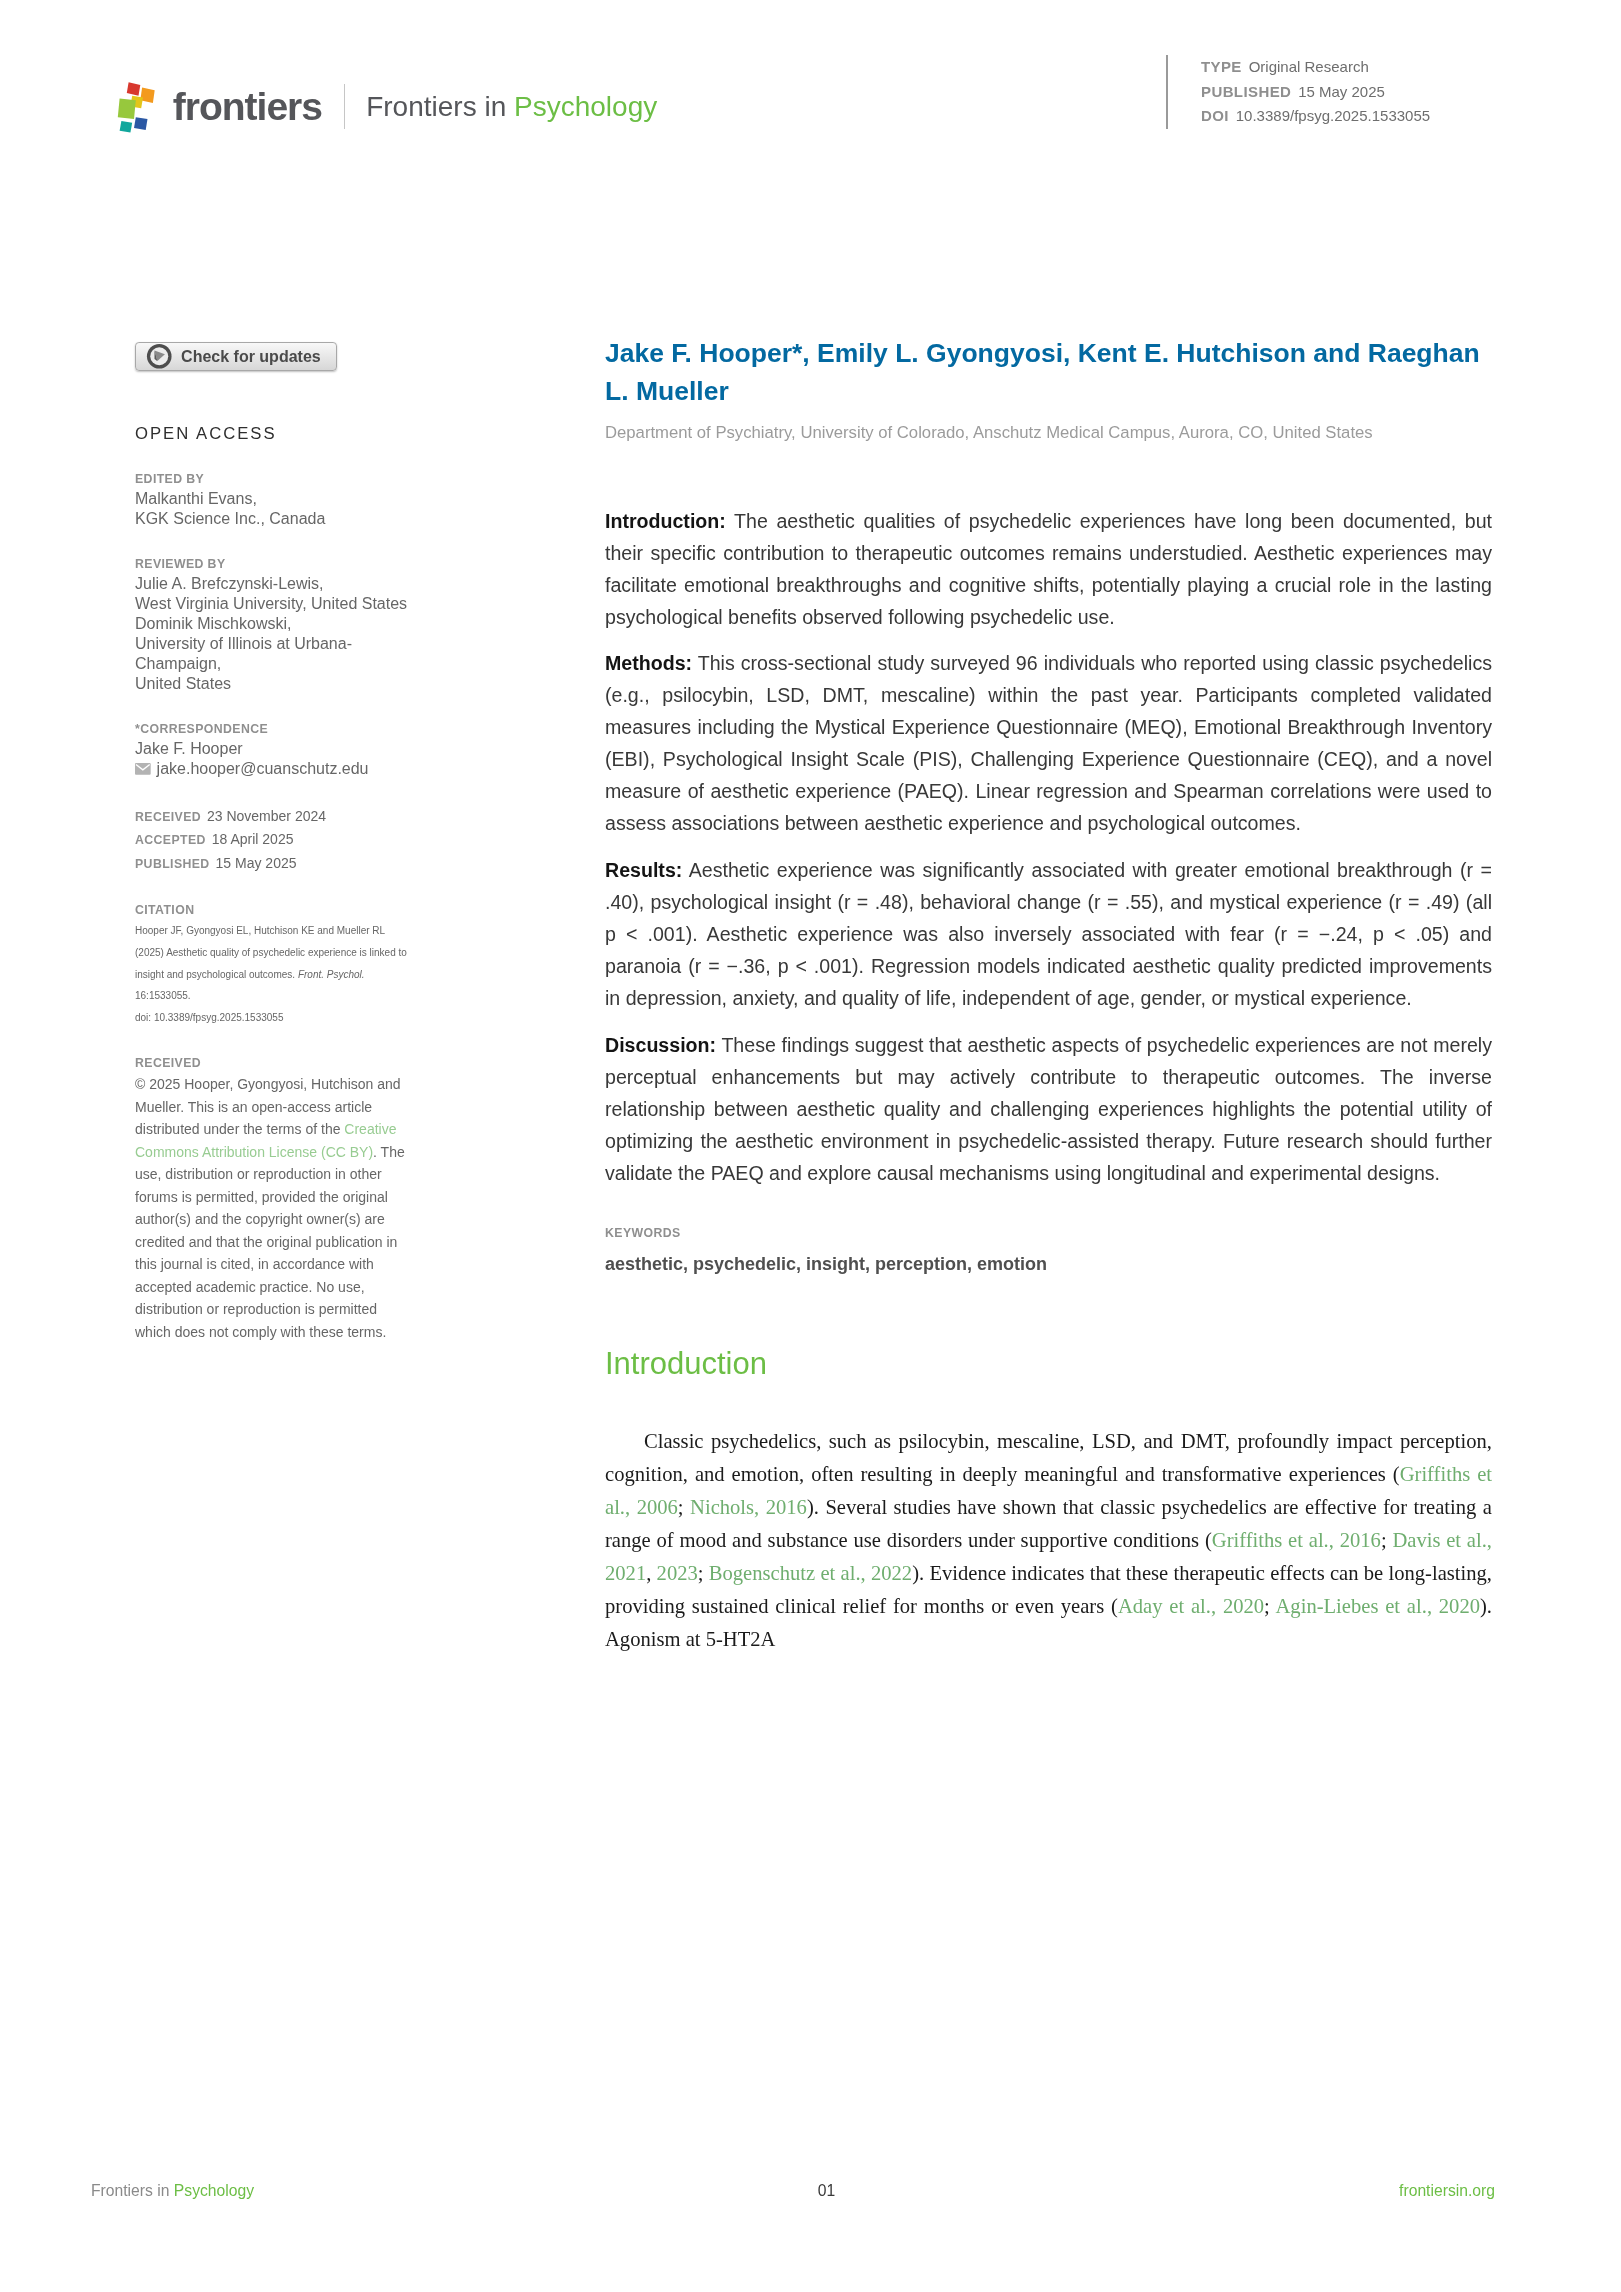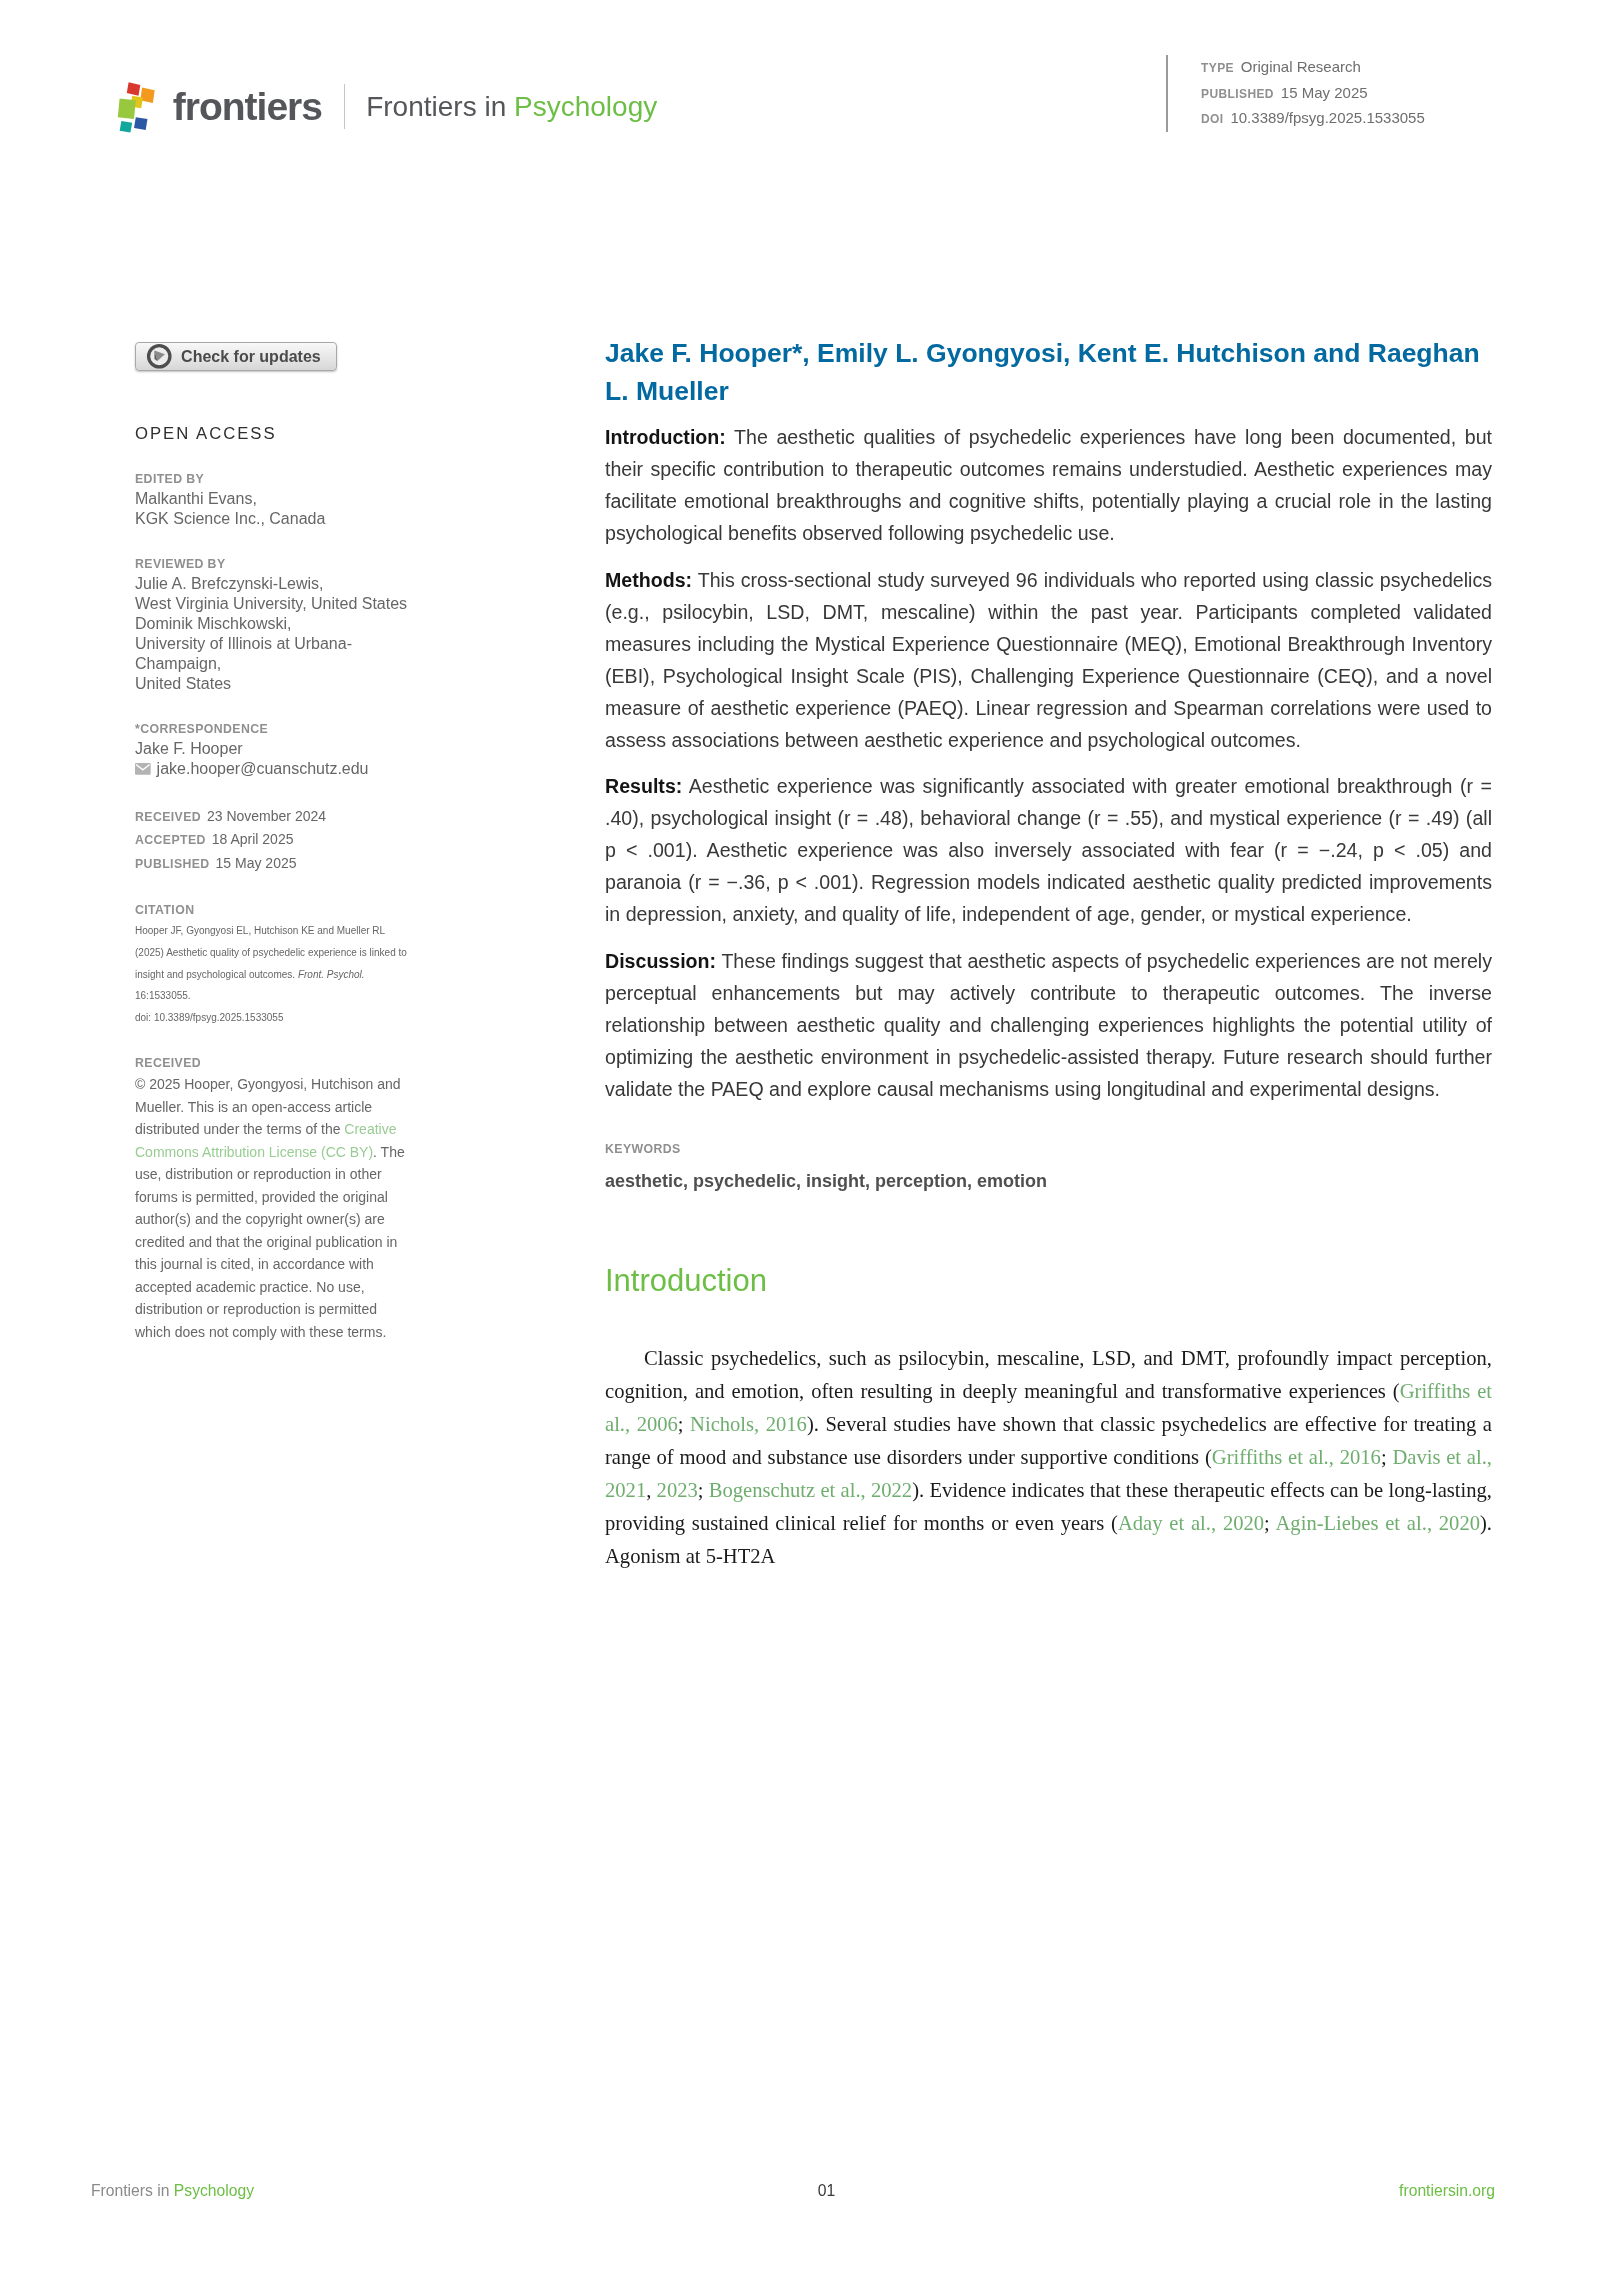--- a/index.html
+++ b/index.html
@@ -27,21 +27,21 @@
   }
   .journal-title { font-size: 28px; color: #55565a; }
   .journal-title .green { color: #6cbe45; }
 
   .header-meta {
     position: absolute; left: 1166px; top: 55px;
     border-left: 2px solid #9a9a9a; padding-left: 33px;
   }
   .meta-row { line-height: 24.5px; white-space: nowrap; }
   .meta-label {
-    font-size: 12px; font-weight: bold; color: #8f8f8f;
+    font-size: 15px; font-weight: bold; color: #8f8f8f;
     letter-spacing: 0.4px; margin-right: 6.9px; text-align: center;
   }
   .meta-value { font-size: 15px; color: #6e6e6e; }
 
   
   .sidebar { position: absolute; left: 135px; top: 342px; width: 274px; }
   .check-btn {
     display: flex; align-items: center; gap: 8.8px;
     width: 202px; height: 29px; padding: 0 9.8px;
     background: linear-gradient(#f8f8f8, #d7d7d7);
@@ -216,20 +216,21 @@
 
     <div class="side-section">
       <div class="side-label">RECEIVED</div>
       <div class="copy-text"><span>© 2025 Hooper, Gyongyosi, Hutchison and Mueller. This is an open-access article distributed under the terms of the </span><span class="cc-link">Creative Commons Attribution License (CC BY)</span><span>. The use, distribution or reproduction in other forums is permitted, provided the original author(s) and the copyright owner(s) are credited and that the original publication in this journal is cited, in accordance with accepted academic practice. No use, distribution or reproduction is permitted which does not comply with these terms.</span></div>
     </div>
 
   </div>
 
   <div class="main">
     <div class="authors">Jake F. Hooper*, Emily L. Gyongyosi, Kent E. Hutchison and Raeghan L. Mueller</div>
+    <div class="affiliation">Department of Psychiatry, University of Colorado, Anschutz Medical Campus, Aurora, CO, United States</div>
 
     <p class="abs-p"><span class="abs-lead">Introduction:</span><span> The aesthetic qualities of psychedelic experiences have long been documented, but their specific contribution to therapeutic outcomes remains understudied. Aesthetic experiences may facilitate emotional breakthroughs and cognitive shifts, potentially playing a crucial role in the lasting psychological benefits observed following psychedelic use.</span></p>
     <p class="abs-p"><span class="abs-lead">Methods:</span><span> This cross-sectional study surveyed 96 individuals who reported using classic psychedelics (e.g., psilocybin, LSD, DMT, mescaline) within the past year. Participants completed validated measures including the Mystical Experience Questionnaire (MEQ), Emotional Breakthrough Inventory (EBI), Psychological Insight Scale (PIS), Challenging Experience Questionnaire (CEQ), and a novel measure of aesthetic experience (PAEQ). Linear regression and Spearman correlations were used to assess associations between aesthetic experience and psychological outcomes.</span></p>
     <p class="abs-p"><span class="abs-lead">Results:</span><span> Aesthetic experience was significantly associated with greater emotional breakthrough (r = .40), psychological insight (r = .48), behavioral change (r = .55), and mystical experience (r = .49) (all p &lt; .001). Aesthetic experience was also inversely associated with fear (r = −.24, p &lt; .05) and paranoia (r = −.36, p &lt; .001). Regression models indicated aesthetic quality predicted improvements in depression, anxiety, and quality of life, independent of age, gender, or mystical experience.</span></p>
     <p class="abs-p"><span class="abs-lead">Discussion:</span><span> These findings suggest that aesthetic aspects of psychedelic experiences are not merely perceptual enhancements but may actively contribute to therapeutic outcomes. The inverse relationship between aesthetic quality and challenging experiences highlights the potential utility of optimizing the aesthetic environment in psychedelic-assisted therapy. Future research should further validate the PAEQ and explore causal mechanisms using longitudinal and experimental designs.</span></p>
 
     <div class="kw-block">
       <div class="kw-label">KEYWORDS</div>
       <div class="keywords">aesthetic, psychedelic, insight, perception, emotion</div>
     </div>

